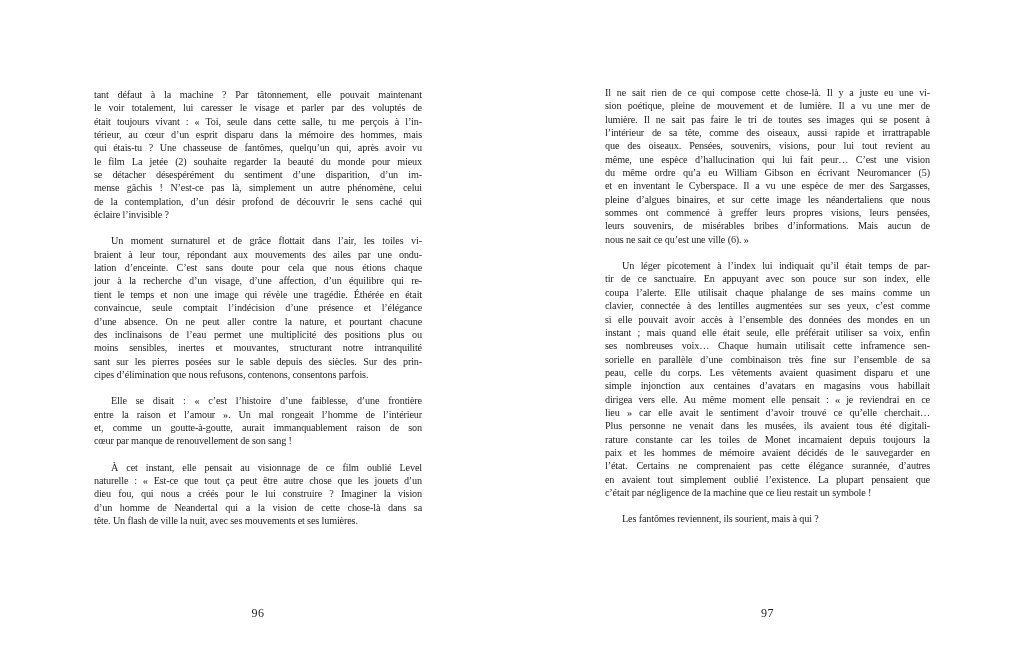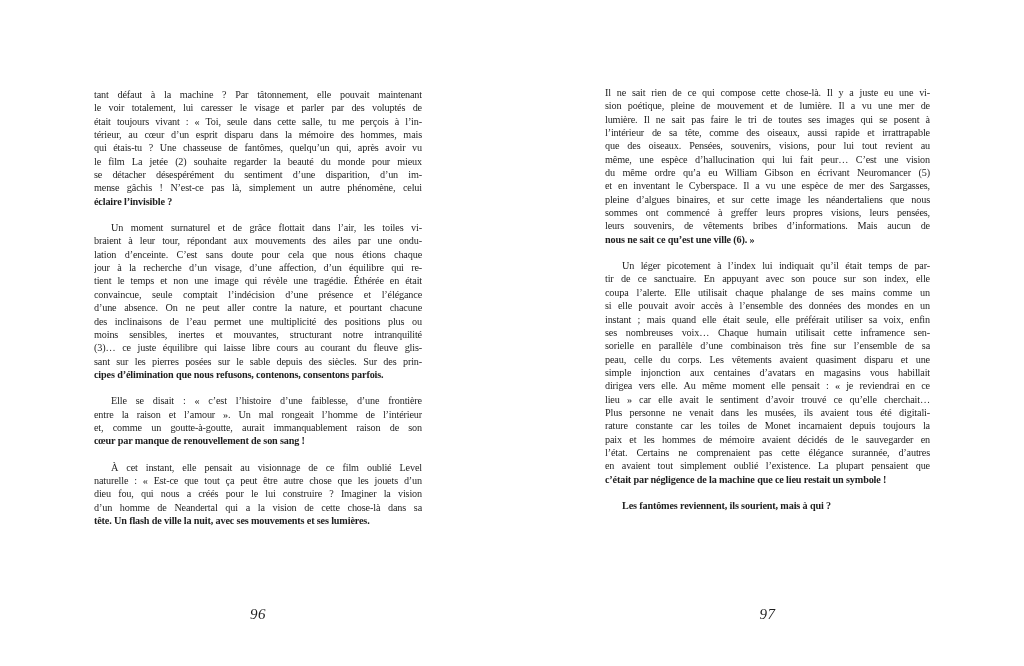--- a/index.html
+++ b/index.html
@@ -19,58 +19,58 @@
   .line {
     font-size:10.2px;
     line-height:13.35px;
     height:13.35px;
     overflow:hidden;
     letter-spacing:-0.15px;
     text-align:justify;
     text-align-last:justify;
     color:var(--ink);
   }
-  .line.last { text-align-last:left;font-weight:bold; }
+  .line.last { text-align-last:left; }
   .line.indent { text-indent:17px; }
   .page-number {
     position:absolute; top:606px;
-    font-size:15px; color:var(--ink);
-    text-align:center; letter-spacing:0.5px;font-style:italic;
+    font-size:12px; color:var(--ink);
+    text-align:center; letter-spacing:0.5px;
   }
   .page-left  .page-number { left:94px;  width:328px; }
   .page-right .page-number { left:605px; width:325px; }
 </style>
 </head>
 <body>
 
 <div class="spread">
   <section class="page page-left">
     <div class="text-block">
         <div class="para">
           <div class="line">tant défaut à la machine ? Par tâtonnement, elle pouvait maintenant</div>
           <div class="line">le voir totalement, lui caresser le visage et parler par des voluptés de</div>
           <div class="line">était toujours vivant : « Toi, seule dans cette salle, tu me perçois à l’in-</div>
           <div class="line">térieur, au cœur d’un esprit disparu dans la mémoire des hommes, mais</div>
           <div class="line">qui étais-tu ? Une chasseuse de fantômes, quelqu’un qui, après avoir vu</div>
           <div class="line">le film La jetée (2) souhaite regarder la beauté du monde pour mieux</div>
           <div class="line">se détacher désespérément du sentiment d’une disparition, d’un im-</div>
           <div class="line">mense gâchis ! N’est-ce pas là, simplement un autre phénomène, celui</div>
+          <div class="line">de la contemplation, d’un désir profond de découvrir le sens caché qui</div>
           <div class="line last">éclaire l’invisible ?</div>
         </div>
         <div class="para">
           <div class="line indent">Un moment surnaturel et de grâce flottait dans l’air, les toiles vi-</div>
           <div class="line">braient à leur tour, répondant aux mouvements des ailes par une ondu-</div>
           <div class="line">lation d’enceinte. C’est sans doute pour cela que nous étions chaque</div>
           <div class="line">jour à la recherche d’un visage, d’une affection, d’un équilibre qui re-</div>
           <div class="line">tient le temps et non une image qui révèle une tragédie. Éthérée en était</div>
           <div class="line">convaincue, seule comptait l’indécision d’une présence et l’élégance</div>
           <div class="line">d’une absence. On ne peut aller contre la nature, et pourtant chacune</div>
           <div class="line">des inclinaisons de l’eau permet une multiplicité des positions plus ou</div>
           <div class="line">moins sensibles, inertes et mouvantes, structurant notre intranquilité</div>
-          <div class="line">(3)… ce juste équilibre qui laisse libre cours au courant du fleuve glis-</div>
           <div class="line">sant sur les pierres posées sur le sable depuis des siècles. Sur des prin-</div>
           <div class="line last">cipes d’élimination que nous refusons, contenons, consentons parfois.</div>
         </div>
         <div class="para">
           <div class="line indent">Elle se disait : « c’est l’histoire d’une faiblesse, d’une frontière</div>
           <div class="line">entre la raison et l’amour ». Un mal rongeait l’homme de l’intérieur</div>
           <div class="line">et, comme un goutte-à-goutte, aurait immanquablement raison de son</div>
           <div class="line last">cœur par manque de renouvellement de son sang !</div>
         </div>
         <div class="para">
@@ -89,27 +89,28 @@
           <div class="line">Il ne sait rien de ce qui compose cette chose-là. Il y a juste eu une vi-</div>
           <div class="line">sion poétique, pleine de mouvement et de lumière. Il a vu une mer de</div>
           <div class="line">lumière. Il ne sait pas faire le tri de toutes ses images qui se posent à</div>
           <div class="line">l’intérieur de sa tête, comme des oiseaux, aussi rapide et irrattrapable</div>
           <div class="line">que des oiseaux. Pensées, souvenirs, visions, pour lui tout revient au</div>
           <div class="line">même, une espèce d’hallucination qui lui fait peur… C’est une vision</div>
           <div class="line">du même ordre qu’a eu William Gibson en écrivant Neuromancer (5)</div>
           <div class="line">et en inventant le Cyberspace. Il a vu une espèce de mer des Sargasses,</div>
           <div class="line">pleine d’algues binaires, et sur cette image les néandertaliens que nous</div>
           <div class="line">sommes ont commencé à greffer leurs propres visions, leurs pensées,</div>
-          <div class="line">leurs souvenirs, de vêtements bribes d’informations. Mais aucun de</div>
+          <div class="line">leurs souvenirs, de misérables bribes d’informations. Mais aucun de</div>
           <div class="line last">nous ne sait ce qu’est une ville (6). »</div>
         </div>
         <div class="para">
           <div class="line indent">Un léger picotement à l’index lui indiquait qu’il était temps de par-</div>
           <div class="line">tir de ce sanctuaire. En appuyant avec son pouce sur son index, elle</div>
           <div class="line">coupa l’alerte. Elle utilisait chaque phalange de ses mains comme un</div>
+          <div class="line">clavier, connectée à des lentilles augmentées sur ses yeux, c’est comme</div>
           <div class="line">si elle pouvait avoir accès à l’ensemble des données des mondes en un</div>
           <div class="line">instant ; mais quand elle était seule, elle préférait utiliser sa voix, enfin</div>
           <div class="line">ses nombreuses voix… Chaque humain utilisait cette inframence sen-</div>
           <div class="line">sorielle en parallèle d’une combinaison très fine sur l’ensemble de sa</div>
           <div class="line">peau, celle du corps. Les vêtements avaient quasiment disparu et une</div>
           <div class="line">simple injonction aux centaines d’avatars en magasins vous habillait</div>
           <div class="line">dirigea vers elle. Au même moment elle pensait : « je reviendrai en ce</div>
           <div class="line">lieu » car elle avait le sentiment d’avoir trouvé ce qu’elle cherchait…</div>
           <div class="line">Plus personne ne venait dans les musées, ils avaient tous été digitali-</div>
           <div class="line">rature constante car les toiles de Monet incarnaient depuis toujours la</div>

